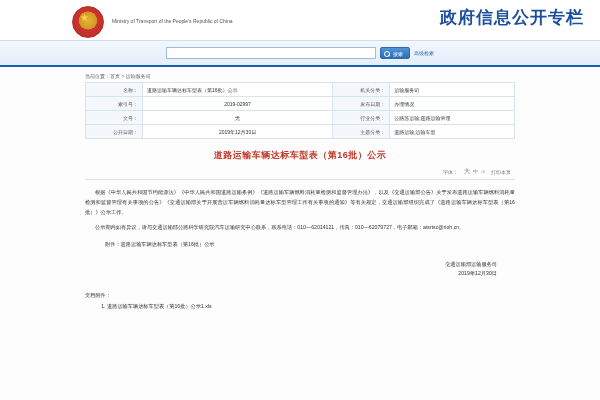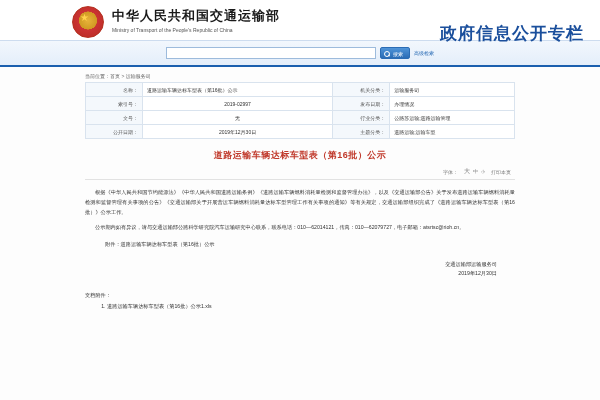--- a/index.html
+++ b/index.html
@@ -72,21 +72,20 @@
   }
   .banner {
     position: absolute;
     right: 16px;
     top: 6px;
     font-size: 17px;
     font-weight: bold;
     color: #1b4f9c;
     letter-spacing: 1px;
     white-space: nowrap;
-    margin-top: 16px;
   }
 
   
   .bluebar {
     height: 24px;
     background: linear-gradient(#f2f7fd, #e4eefa);
     border-top: 1px solid #cddcef;
     border-bottom: 2px solid #1b5fae;
     display: flex;
     align-items: center;
@@ -255,21 +254,20 @@
 <body>
 
 <div class="page">
 
   <div class="header">
     <div class="emblem">
       <div class="circle"></div>
       <div class="star">★</div>
     </div>
     <div class="ministry">
-      <div class="cn">中华人民共和国交通运输部</div>
       <div class="en">Ministry of Transport of the People's Republic of China</div>
     </div>
     <div class="banner">政府信息公开专栏</div>
   </div>
 
   <div class="bluebar">
     <input class="search-input" type="text" placeholder="" style="">
     <button class="search-btn">
       <span class="mag"></span>
       <span>搜索</span>

